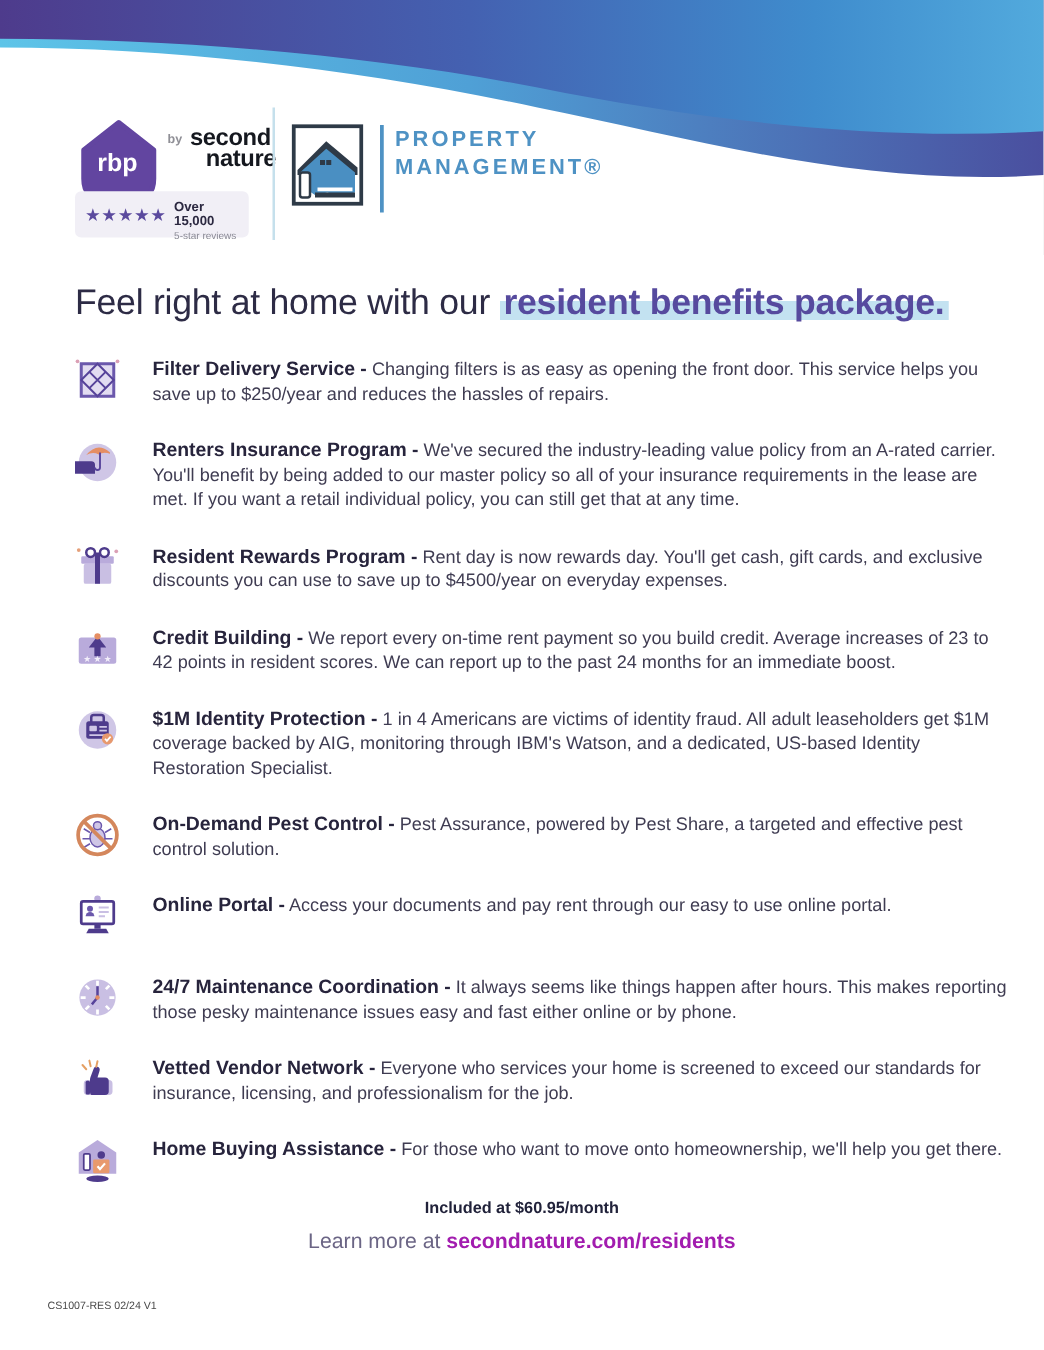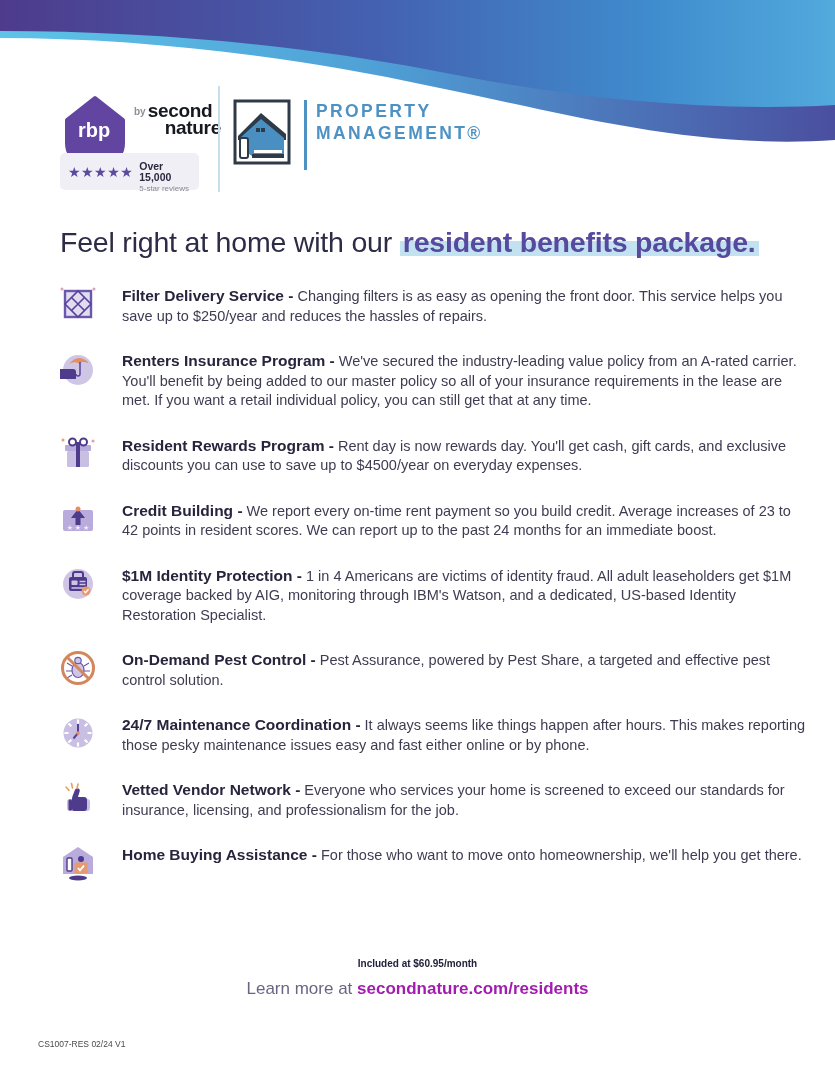--- a/index.html
+++ b/index.html
@@ -9,21 +9,21 @@
     position:relative; width:835px; height:1080px; margin:0 auto;
     background:#ffffff; overflow:hidden;
   }
   
   .wave-svg { position:absolute; top:0; left:0; display:block; }
   
   .logo-band { position:absolute; top:92px; left:60px; height:100px; }
   .rbp-logo { position:absolute; left:0; top:2px; width:70px; height:70px; }
   .byline { position:absolute; left:74px; top:10px; display:flex; align-items:flex-start; }
   .by { font-size:10px; color:#8f8f96; margin-top:4px; margin-right:2px; font-weight:bold; }
-  .brand-stack { line-height:17px; font-weight:bold; color:#15181f; font-size:19px; letter-spacing:-0.3px; }
+  .brand-stack { line-height:17px; font-weight:bold; color:#15181f; font-size:19px; letter-spacing:-0.3px;text-align:center; }
   .brand-stack .l2 { margin-left:17px; }
   .reviews-box {
     position:absolute; left:0px; top:61px; width:139px; height:37px;
     background:#f1eff6; border-radius:5px; display:flex; align-items:center; padding:0 8px; gap:6px;
   }
   .stars { color:#5b4a9e; font-size:14px; letter-spacing:0.5px; white-space:nowrap; }
   .reviews-text { line-height:11px;margin-top:12px; }
   .reviews-line1 { font-size:10.5px; font-weight:bold; color:#2b2840; }
   .reviews-line2 { font-size:8px; color:#8a8a95; }
   .v-divider { position:absolute; left:158px; top:-6px; width:2px; height:106px; background:#c5e0ec; }
@@ -42,21 +42,21 @@
     padding:0 3px;
   }
   
   .benefits { position:absolute; left:58px; top:284px; width:748px; }
   .benefit { display:flex; gap:24px; margin-bottom:23px; min-height:42px; }
   .benefit-icon { flex:0 0 40px; width:40px; height:40px; }
   .benefit-text { font-size:14.5px; line-height:19.5px; color:#3f3c52; padding-top:2px; }
   .benefit-text strong { color:#27243c; font-size:15.5px; font-weight:bold; }
   
   .price-block { position:absolute; left:0; top:958px; width:835px; text-align:center; }
-  .price-line { font-size:10px; font-weight:bold; color:#21223a; }
+  .price-line { font-size:13px; font-weight:bold; color:#21223a; }
   .learn-line { margin-top:10px; font-size:17px; color:#6b6585; }
   .learn-line a { color:#a21caf; font-weight:bold; text-decoration:none; }
   .legal-bar { position:absolute; left:38px; right:38px; top:1039px; display:flex;
                justify-content:space-between; font-size:8.5px; color:#4a4a4a; }
   .legal-left { max-width:640px; }
 </style>
 </head>
 <body>
 
 <div class="page">
@@ -200,20 +200,35 @@
         <path d="M14,18 l-5,-3 M14,23 h-6 M14,27 l-5,3 M26,18 l5,-3 M26,23 h6 M26,27 l5,3" stroke="#6b58ac" stroke-width="1.2"></path>
         <circle cx="20" cy="20" r="15.5" fill="none" stroke="#d4875c" stroke-width="3"></circle>
         <path d="M9.5,9.5 L30.5,30.5" stroke="#d4875c" stroke-width="3"></path>
       </svg>
       <p class="benefit-text">
         <strong>On-Demand Pest Control -</strong>
         <span>Pest Assurance, powered by Pest Share, a targeted and effective pest control solution.</span>
       </p>
     </div>
 
+    <div class="benefit">
+      <svg class="benefit-icon" viewBox="0 0 40 40">
+        <circle cx="20" cy="6" r="2.6" fill="#b9abdb"></circle>
+        <rect x="7" y="8" width="26" height="18" rx="1.5" fill="#ffffff" stroke="#4e3b8c" stroke-width="2.2"></rect>
+        <circle cx="14" cy="14" r="2.4" fill="#6b58ac"></circle>
+        <path d="M10.5,20 a3.5,3.5 0 0 1 7,0" fill="#6b58ac"></path>
+        <path d="M21,13 h8 M21,16.5 h8 M21,20 h5" stroke="#c9bfe3" stroke-width="1.6"></path>
+        <rect x="17.5" y="26" width="5" height="4" fill="#4e3b8c"></rect>
+        <path d="M13,30 h14 l2,3.5 h-18 Z" fill="#4e3b8c"></path>
+      </svg>
+      <p class="benefit-text">
+        <strong>Online Portal -</strong>
+        <span>Access your documents and pay rent through our easy to use online portal.</span>
+      </p>
+    </div>
 
     <div class="benefit">
       <svg class="benefit-icon" viewBox="0 0 40 40">
         <circle cx="20" cy="20" r="14.5" fill="#c9bfe3"></circle>
         <path d="M20,6.5 v4 M20,29.5 v4 M6.5,20 h4 M29.5,20 h4 M10.5,10.5 l2.8,2.8 M26.7,26.7 l2.8,2.8 M29.5,10.5 l-2.8,2.8 M13.3,26.7 l-2.8,2.8" stroke="#ffffff" stroke-width="2.2"></path>
         <path d="M20,20 L20,11 M20,20 L15.5,25.5" stroke="#57439a" stroke-width="2"></path>
         <circle cx="20" cy="20" r="1.8" fill="#e58e63"></circle>
       </svg>
       <p class="benefit-text">
         <strong>24/7 Maintenance Coordination -</strong>

